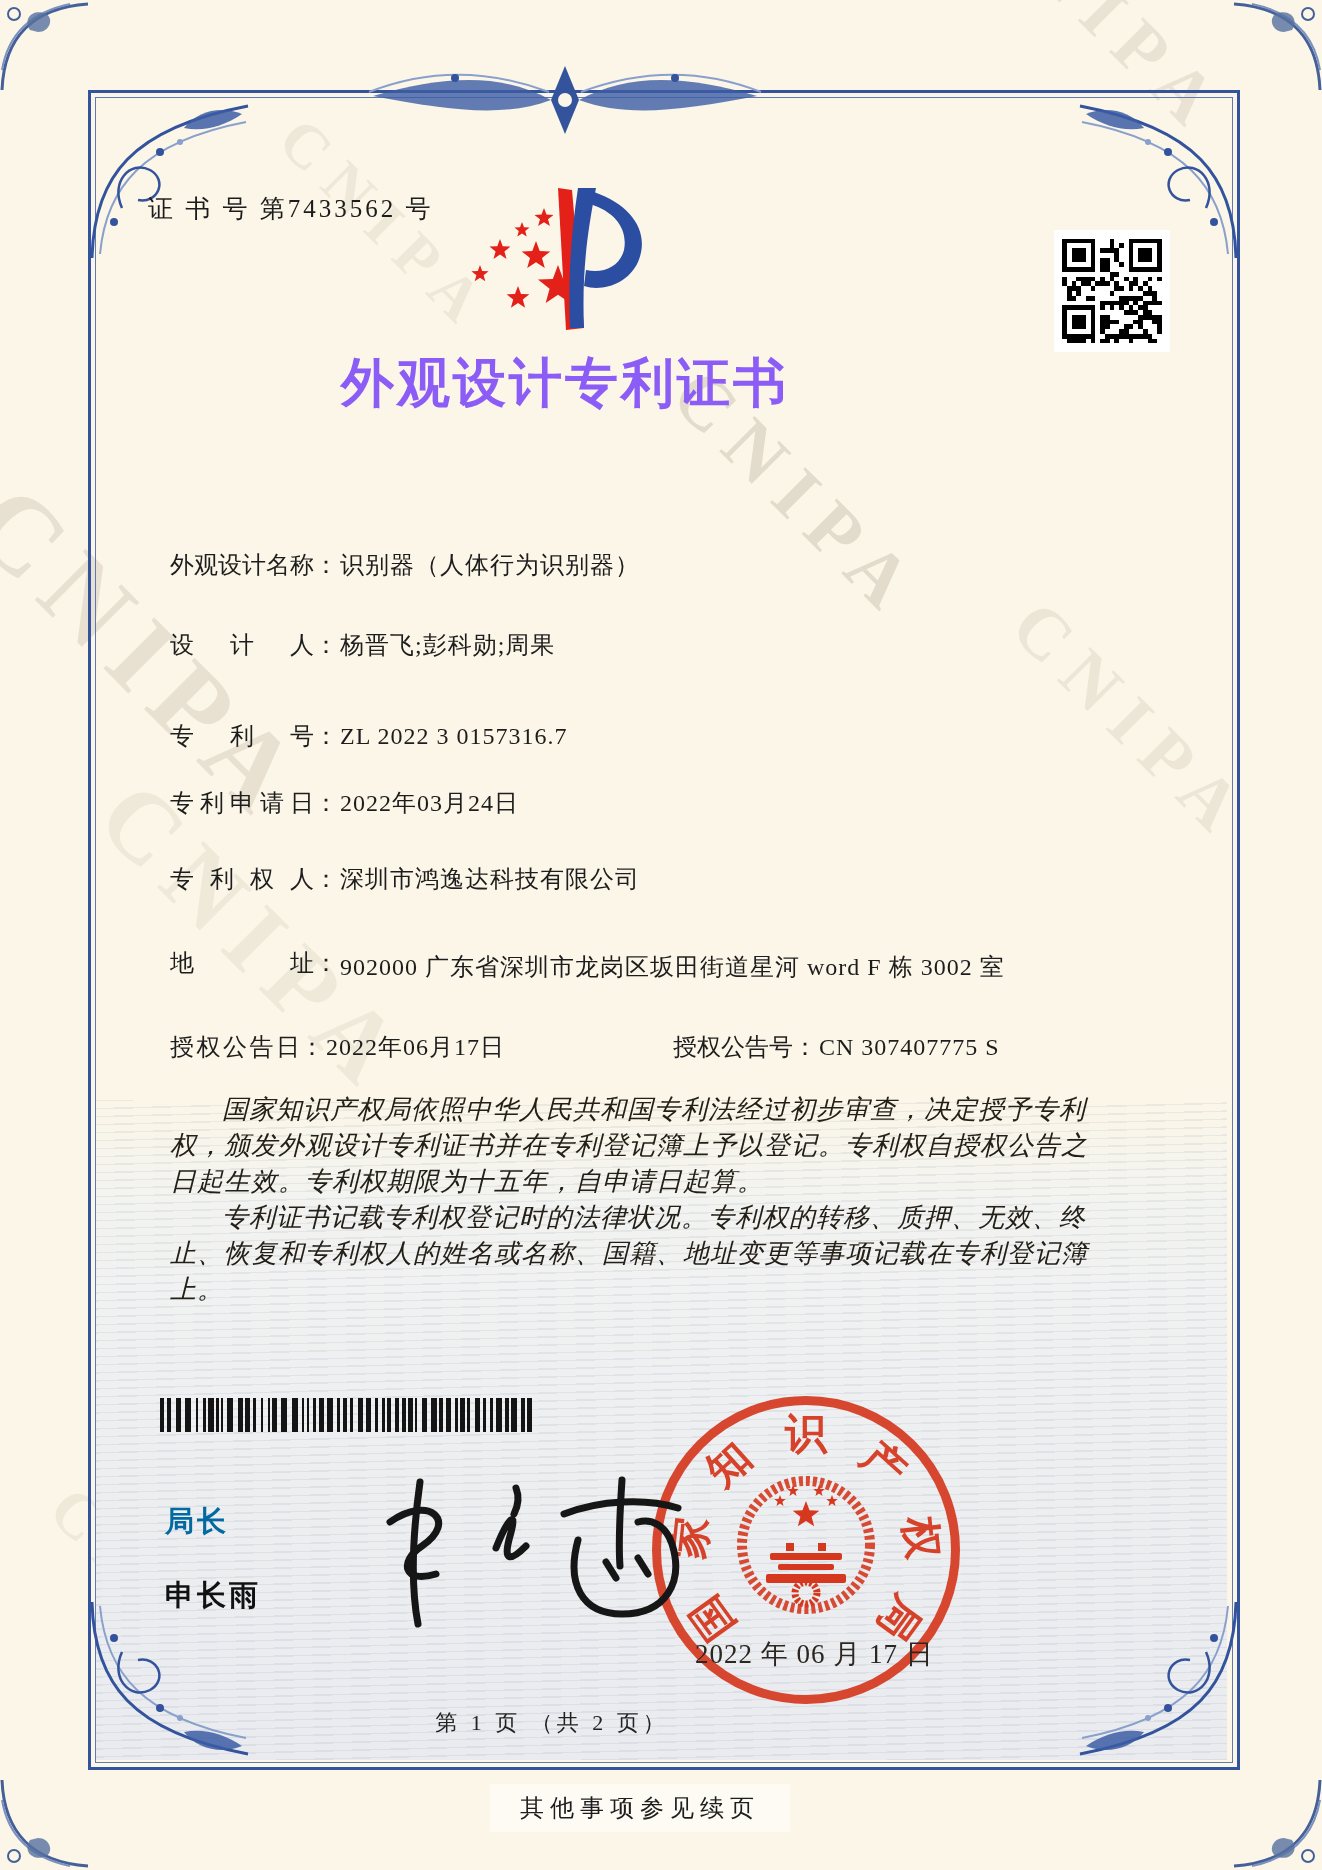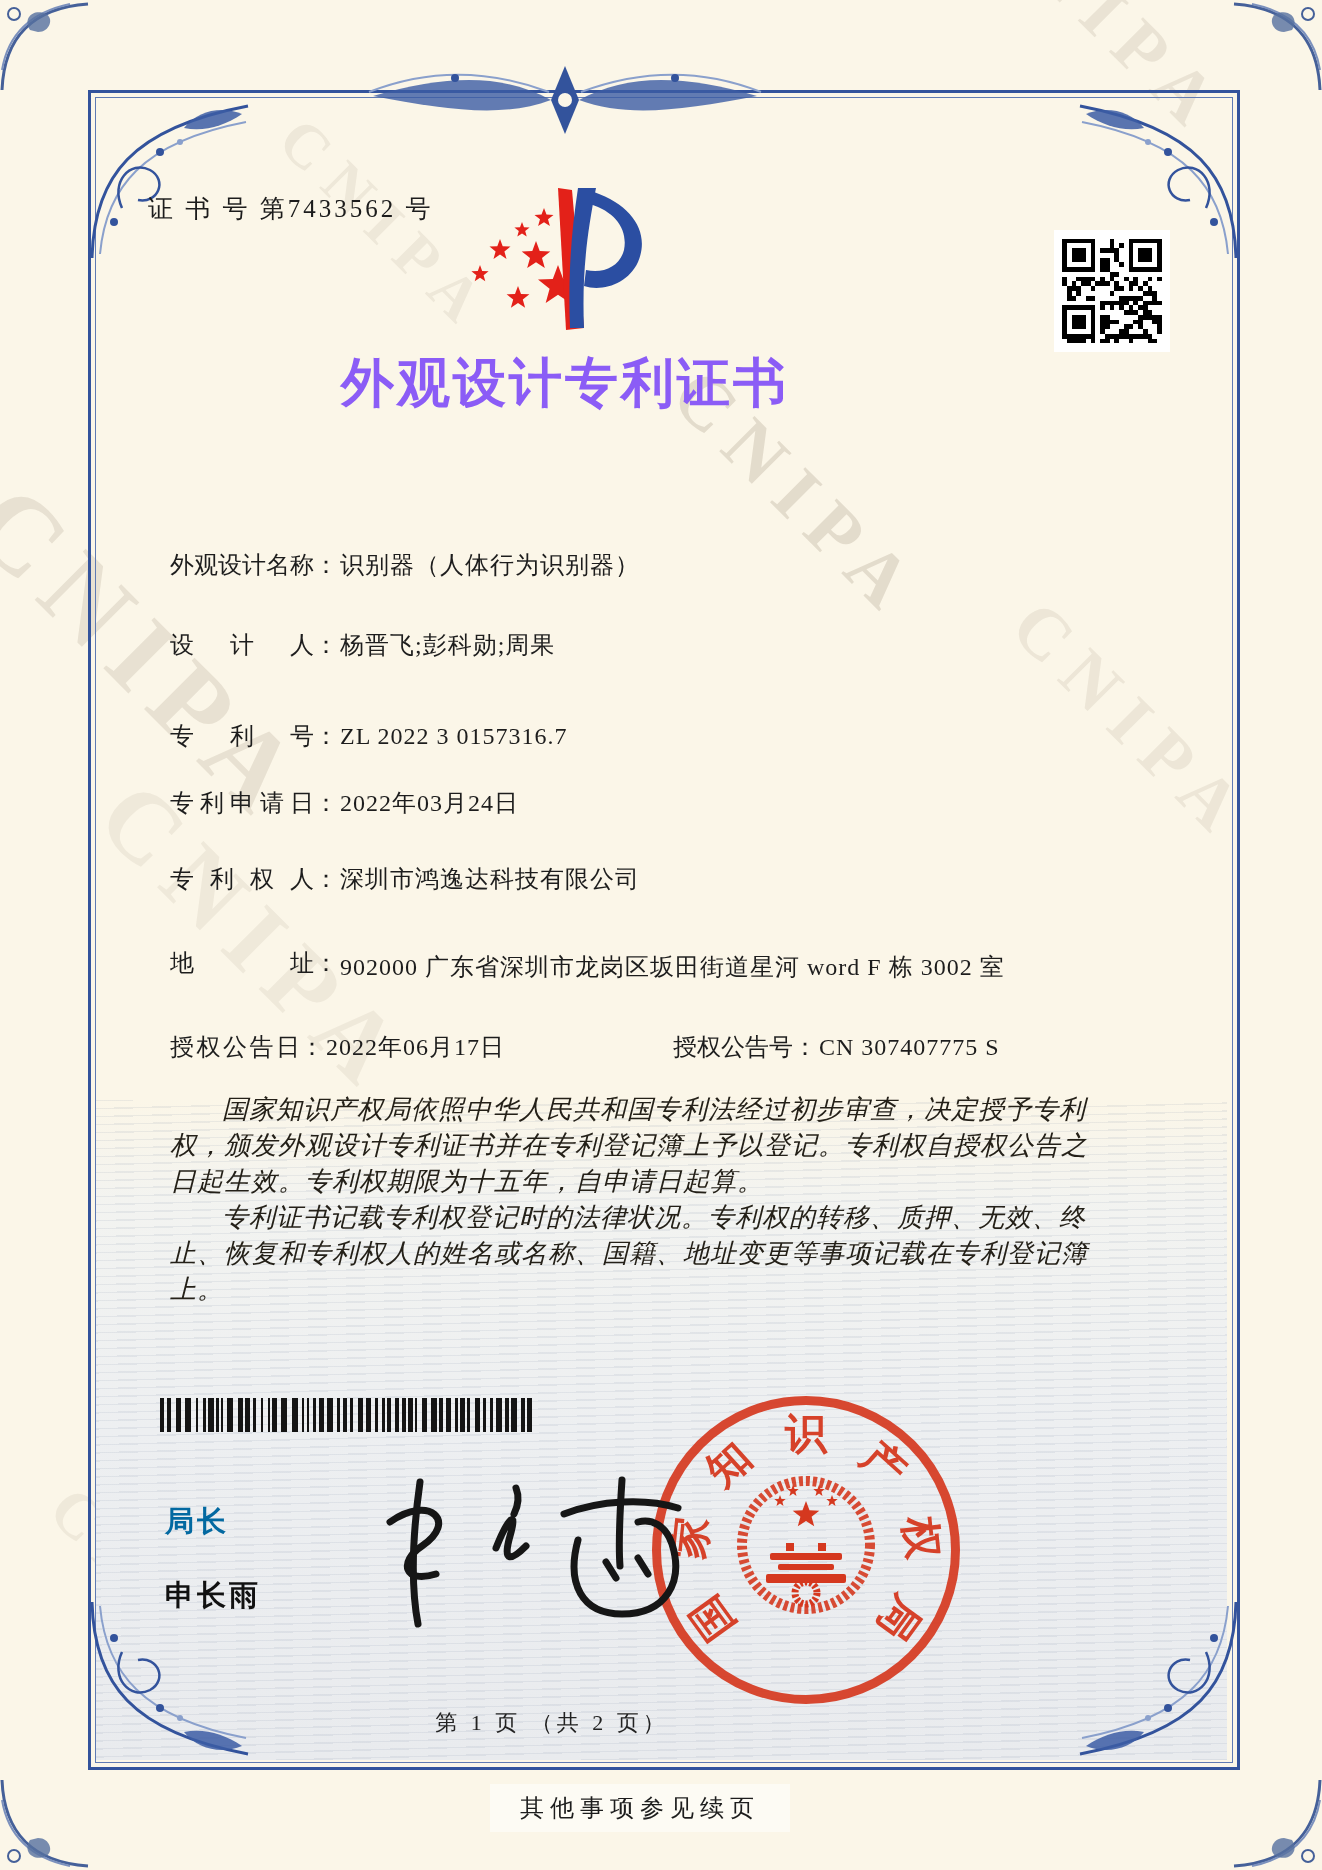--- a/index.html
+++ b/index.html
@@ -457,19 +457,20 @@
       <circle cx="0" cy="48" r="11" fill="none" stroke="#d5381f" stroke-width="7" stroke-dasharray="3 2"></circle>
     </svg>
   <div class="seal-char" style="transform: rotate(-126deg) translateY(-116px);">国</div>
       <div class="seal-char" style="transform: rotate(-84deg) translateY(-116px);">家</div>
       <div class="seal-char" style="transform: rotate(-42deg) translateY(-116px);">知</div>
       <div class="seal-char" style="transform: rotate(0deg) translateY(-116px);">识</div>
       <div class="seal-char" style="transform: rotate(42deg) translateY(-116px);">产</div>
       <div class="seal-char" style="transform: rotate(84deg) translateY(-116px);">权</div>
       <div class="seal-char" style="transform: rotate(126deg) translateY(-116px);">局</div>
     </div>
+  <div class="seal-date">2022 年 06 月 17 日</div>
 
   <div class="page-info">第 1 页 （共 2 页）</div>
   <div class="continuation">
     <span>其他事项参见续页</span>
   </div>
 
 </div>
 
 </body></html>

